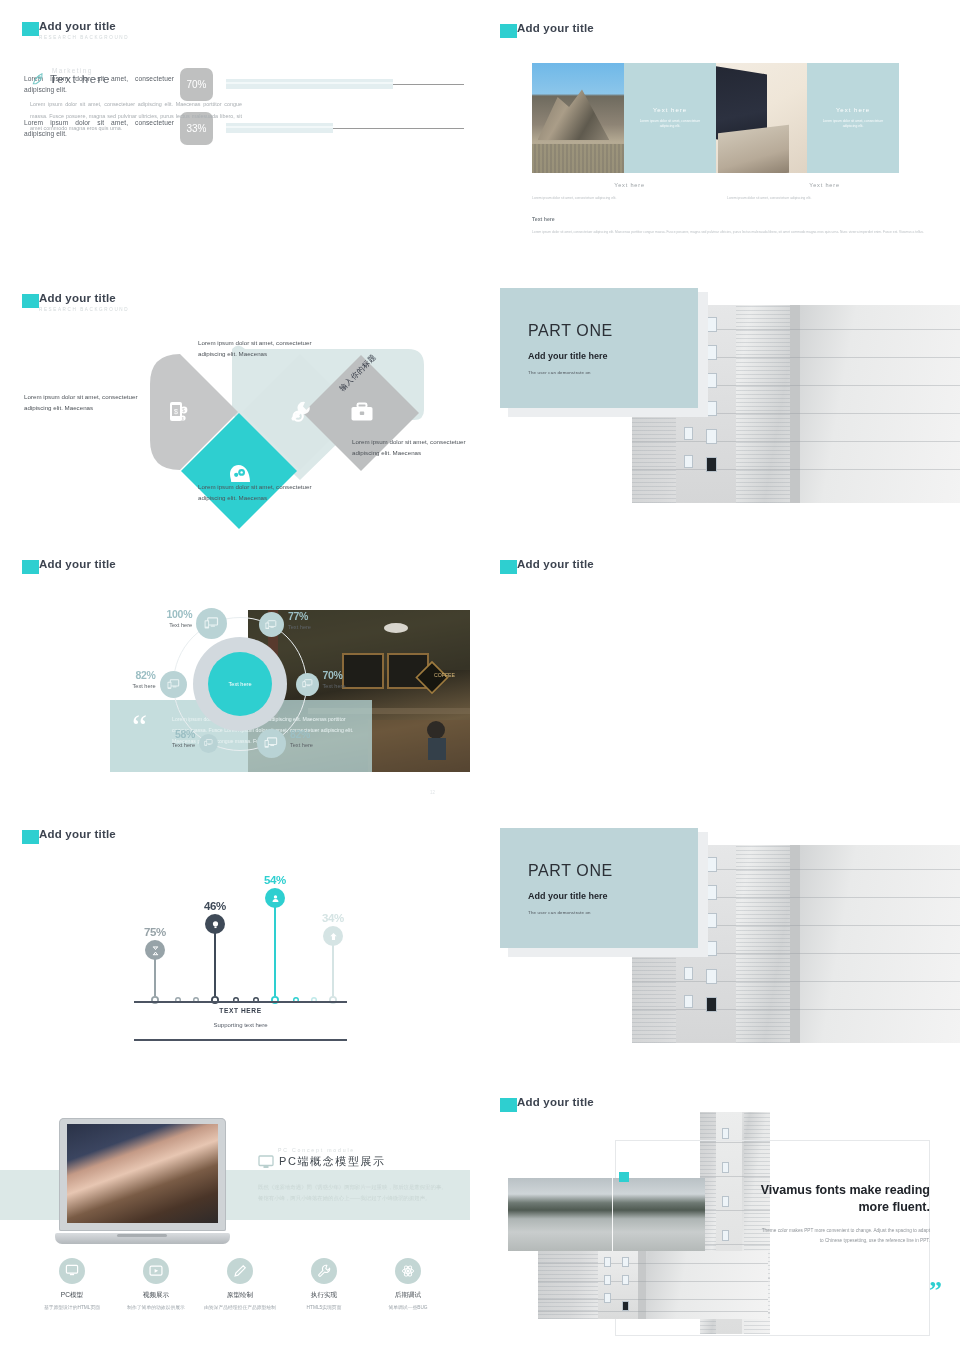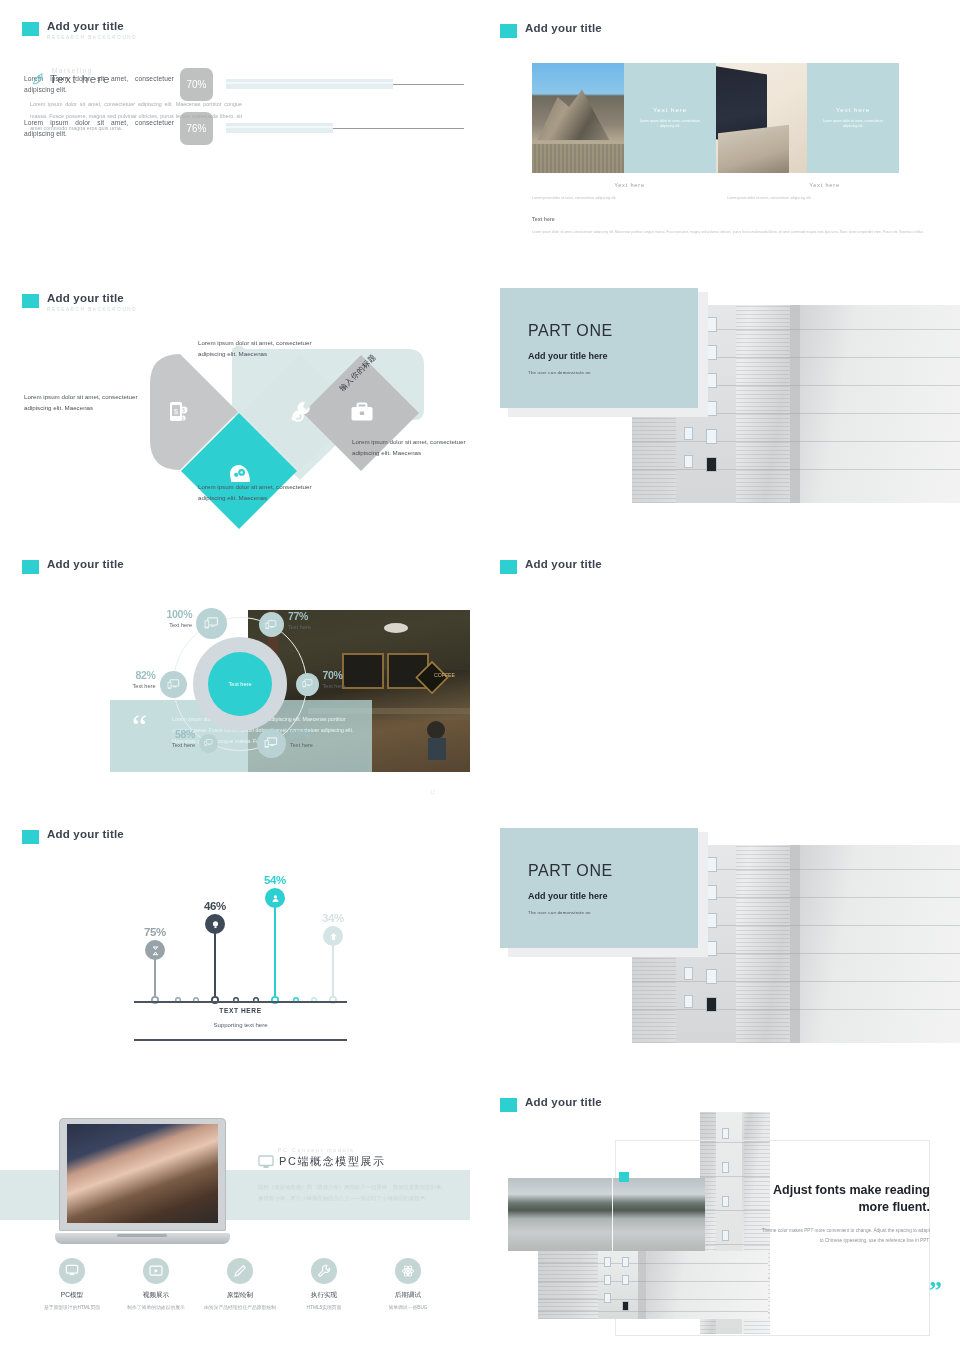--- a/index.html
+++ b/index.html
@@ -9,21 +9,21 @@
     font-family: "Liberation Sans", sans-serif;
     color: #4a4a4a;
     overflow: hidden;
   }
   .deck { position: relative; width: 960px; height: 1352px; }
   .slide { position: absolute; background: #fff; overflow: hidden; }
 
   
   .hdr { position: absolute; display: flex; align-items: flex-start; }
   .hdr-sq { width: 17px; height: 14px; background: #2ecfd0; flex: 0 0 auto; margin-top: 2px; }
-  .hdr-txt { margin-left: 8px; }
+  .hdr-txt { }
   .hdr-title { font-size: 11.5px; font-weight: bold; color: #3d4450; letter-spacing: .2px; line-height: 13px; }
   .hdr-sub { font-size: 4.6px; color: #d2d8da; letter-spacing: 1.6px; margin-top: 2px; }
 
   
   #s1 { left: 0; top: 0; width: 480px; height: 268px; }
   #s1 .hdr { left: 22px; top: 20px; }
   .rowlist { position: absolute; left: 24px; top: 62px; width: 440px; }
   .prow { display: flex; align-items: center; height: 44px; }
   .plabel { width: 150px; font-size: 6.6px; line-height: 11.5px; color: #5b6168; text-align: justify; letter-spacing: .1px; }
   .pbadge { width: 33px; height: 33px; border-radius: 7px; display: flex; align-items: center; justify-content: center;
@@ -192,21 +192,21 @@
         <div class="prow">
           <div class="plabel">Lorem ipsum dolor sit amet, consectetuer adipiscing elit.</div>
           <div class="pbadge off">70%</div>
           <div class="ptrack">
             <div class="rule"></div>
             <div class="pfill" style="width:70%"></div>
           </div>
         </div>
         <div class="prow">
           <div class="plabel">Lorem ipsum dolor sit amet, consectetuer adipiscing elit.</div>
-          <div class="pbadge off">76%</div>
+          <div class="pbadge off">33%</div>
           <div class="ptrack">
             <div class="rule"></div>
             <div class="pfill" style="width:45%"></div>
           </div>
         </div>
       </div>
   </section>
 
   <section class="slide" id="s2">
     <div class="hdr">
@@ -666,18 +666,18 @@
     <div class="fl" style="top:48px"></div>
       <div class="fl" style="top:60px"></div>
     <div class="win" style="left:66px;top:6px;width:7px;height:10px"></div>
     <div class="win" style="left:66px;top:24px;width:7px;height:10px"></div>
     <div class="win" style="left:66px;top:42px;width:7px;height:10px"></div>
     <div class="win" style="left:84px;top:6px;width:7px;height:10px"></div>
     <div class="win" style="left:84px;top:24px;width:7px;height:10px"></div>
     <div class="win d" style="left:84px;top:50px;width:7px;height:10px"></div>
   </div>
   <div class="uf-text">
-    <div class="uf-h">Adjust fonts make reading more fluent.</div>
+    <div class="uf-h">Vivamus fonts make reading more fluent.</div>
     <div class="uf-p">Theme color makes PPT more convenient to change. Adjust the spacing to adapt to Chinese typesetting, use the reference line in PPT.</div>
   </div>
   <div class="uf-q">”</div>
 
 </div>
 
 </body></html>

